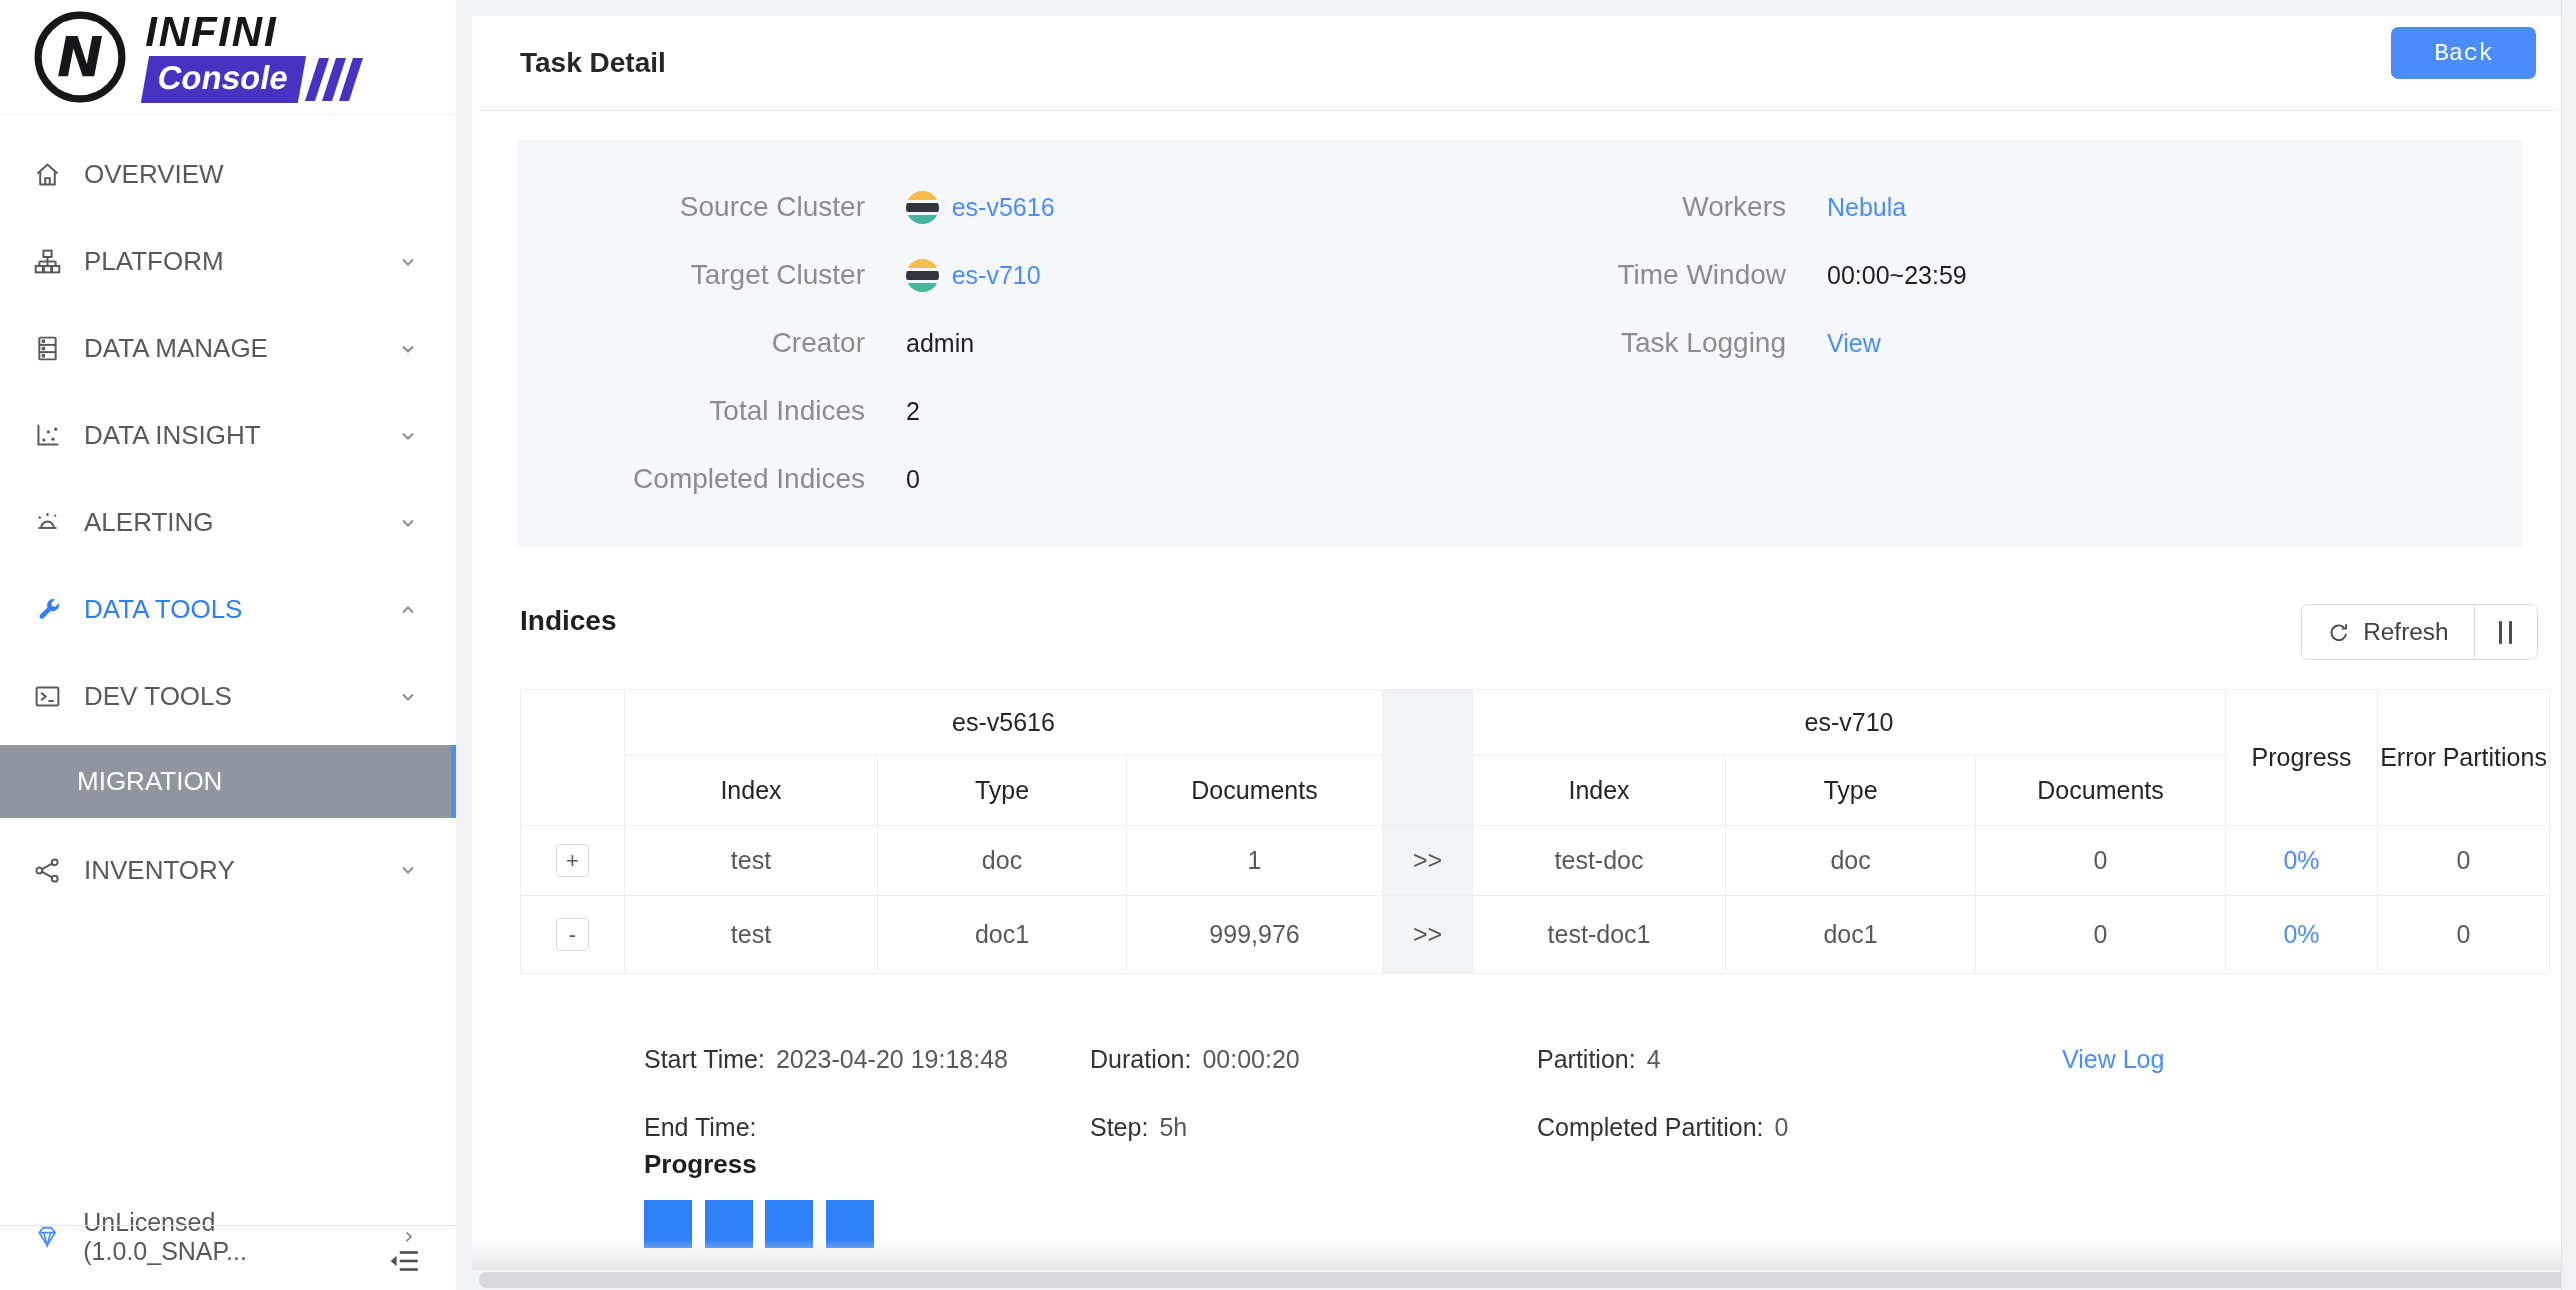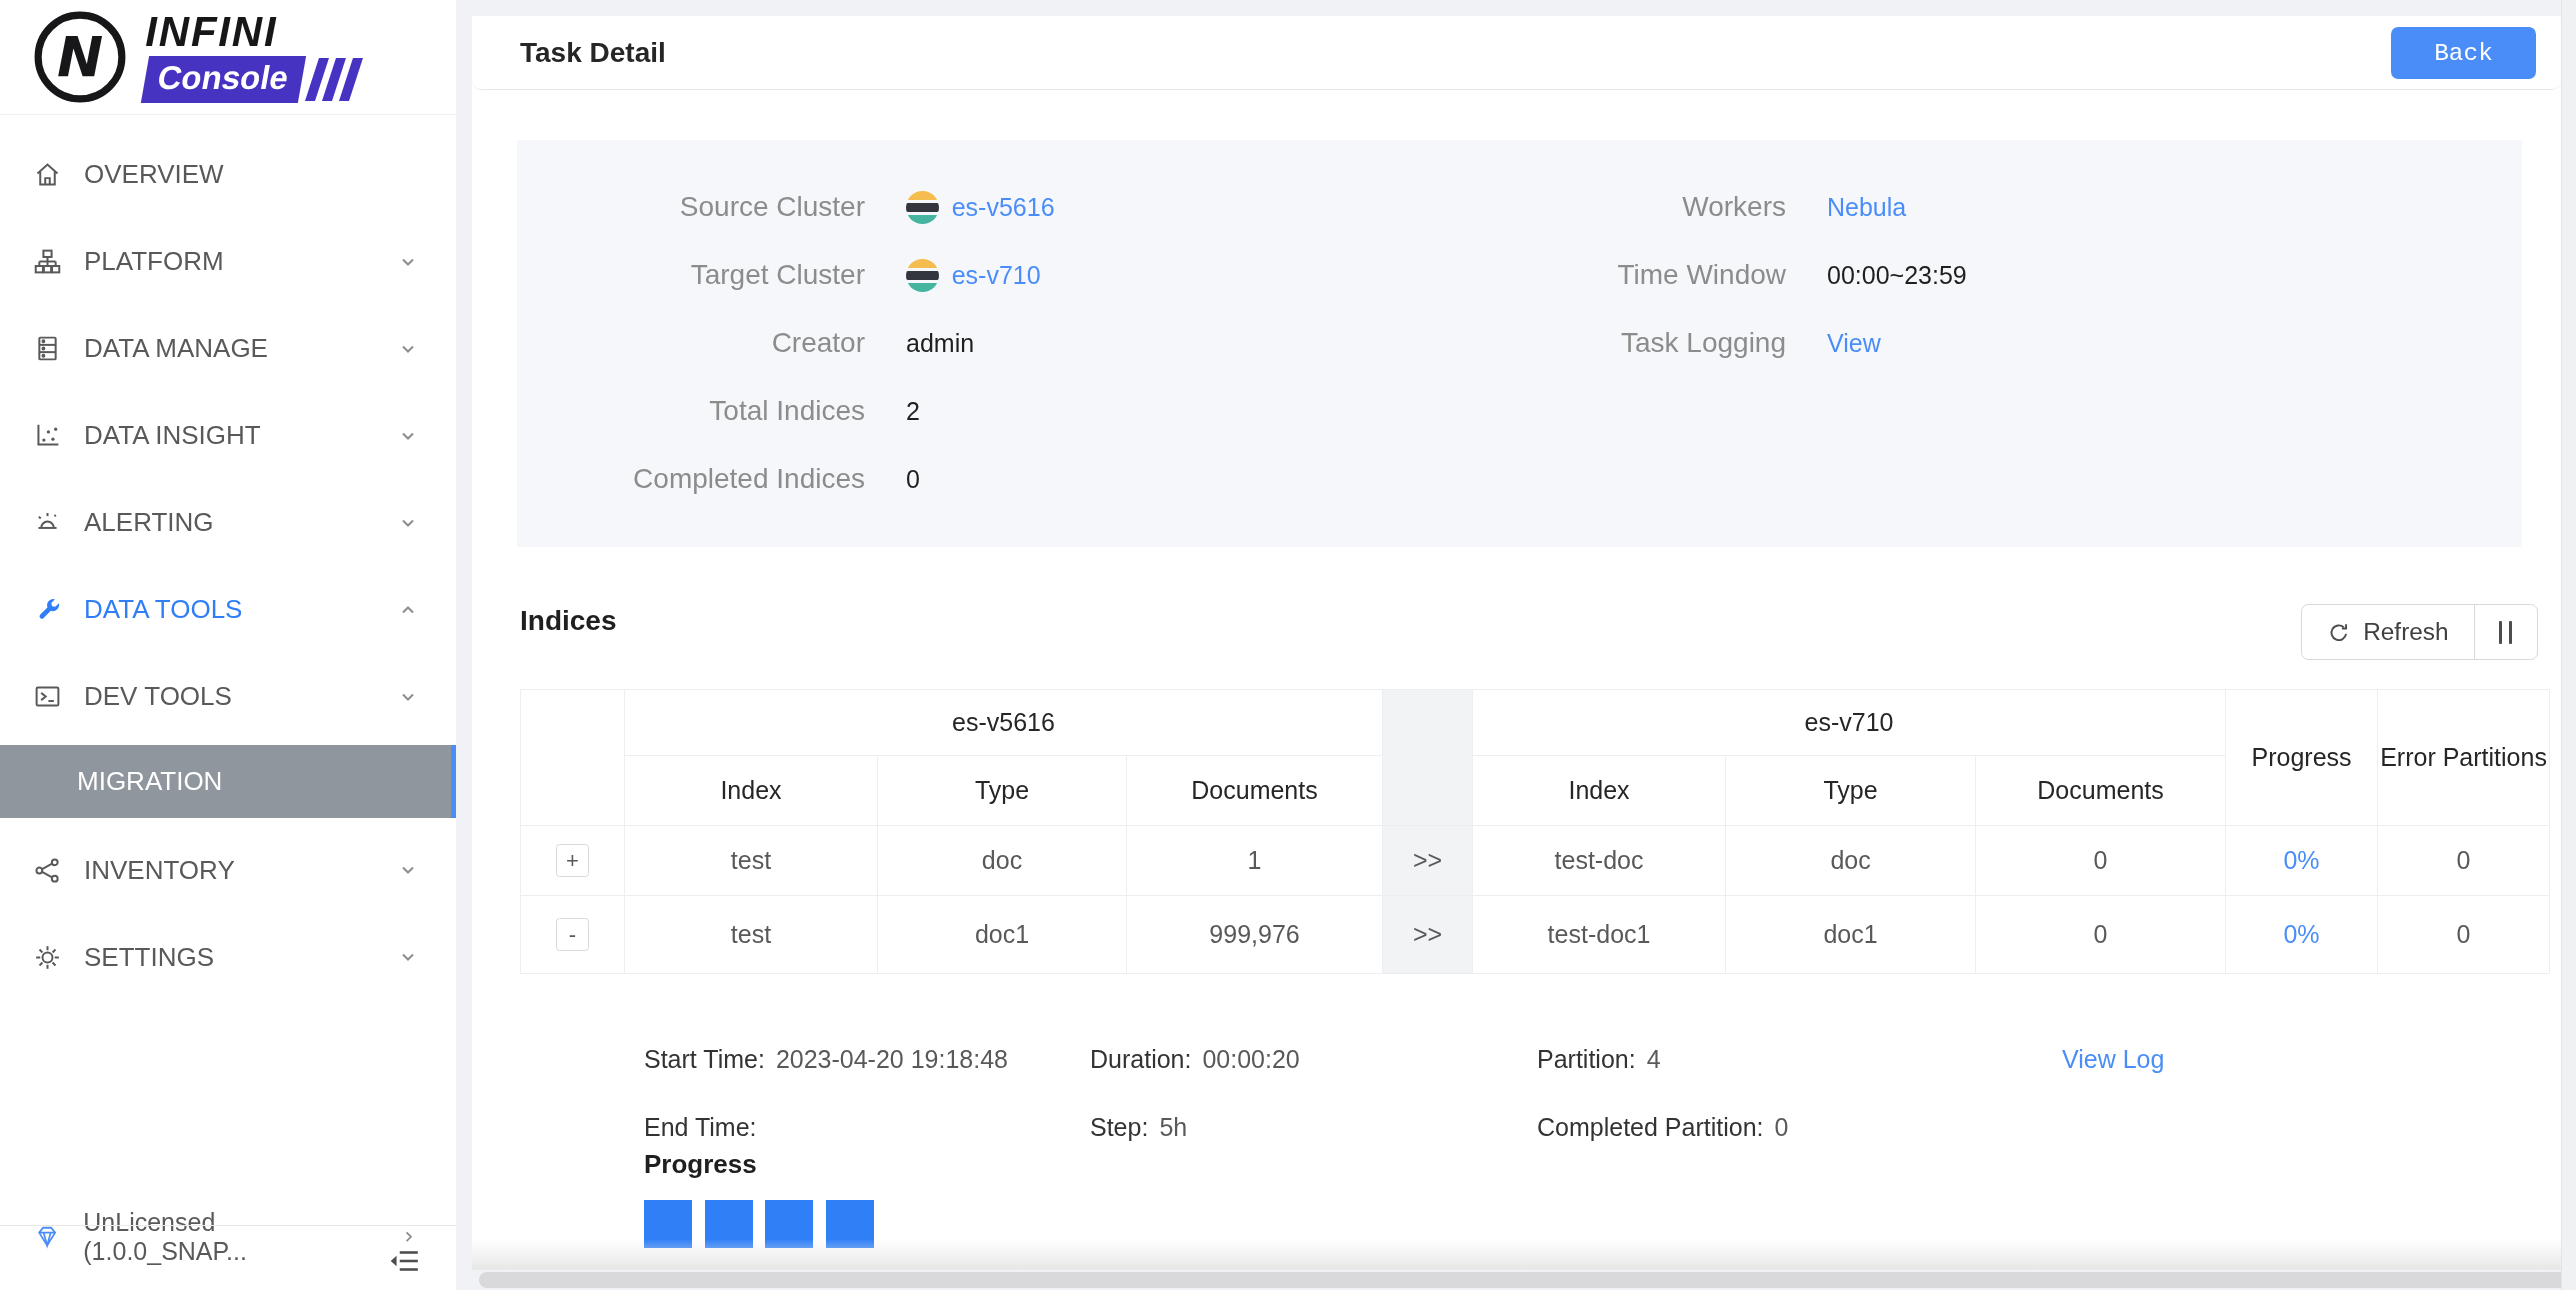--- a/index.html
+++ b/index.html
@@ -63,21 +63,21 @@
   .card {
     position:absolute; left:472px; top:16.3px; width:2089px; height:1254px;
     background:#fff; border-radius:1.8px; z-index:1;
   }
   .card-fade {
     position:absolute; left:0; bottom:0; width:100%; height:31px;
     background:linear-gradient(to bottom, rgba(233,233,233,0), #e7e7e8);
     pointer-events:none;
   }
   .page-header {
-    height:74px; border-bottom:0.9px solid #e8e8e8;
+    height:95px; border-bottom:0.9px solid #e8e8e8;
     display:flex; align-items:center; padding-left:48px; position:relative;border-radius:9px;
   }
   .page-title { font-size:28px; font-weight:600; color:#262626; }
   .back-btn {
     position:absolute; right:25px; top:11px; width:145px; height:52px;
     background:#4a8df8; color:#fff; border:none; border-radius:7.2px;
     font-size:24.4px; font-family:Liberation Mono, monospace; cursor:pointer;
   }
 
   
@@ -317,41 +317,20 @@
           </svg>
       </span>
       <span>INVENTORY</span>
       <span class="chev">
           <svg viewBox="0 0 20 20" fill="none" stroke="currentColor" stroke-width="2">
             <polyline points="5,7.5 10,12.5 15,7.5"></polyline>
           </svg>
         </span>
     </div>
 
-    <div class="menu-item">
-      <span class="mi-icon">
-        <svg viewBox="0 0 32 32" fill="none" stroke="currentColor" stroke-width="2.2">
-            <circle cx="16" cy="16" r="5.5"></circle>
-            <line x1="16" y1="3.5" x2="16" y2="8"></line>
-            <line x1="16" y1="24" x2="16" y2="28.5"></line>
-            <line x1="3.5" y1="16" x2="8" y2="16"></line>
-            <line x1="24" y1="16" x2="28.5" y2="16"></line>
-            <line x1="7.2" y1="7.2" x2="10.4" y2="10.4"></line>
-            <line x1="21.6" y1="21.6" x2="24.8" y2="24.8"></line>
-            <line x1="7.2" y1="24.8" x2="10.4" y2="21.6"></line>
-            <line x1="21.6" y1="10.4" x2="24.8" y2="7.2"></line>
-          </svg>
-      </span>
-      <span>SETTINGS</span>
-      <span class="chev">
-          <svg viewBox="0 0 20 20" fill="none" stroke="currentColor" stroke-width="2">
-            <polyline points="5,7.5 10,12.5 15,7.5"></polyline>
-          </svg>
-        </span>
-    </div>
   </nav>
 
   <div class="license-row">
     <span class="mi-icon" style="color:#4a8df8;width:29px;height:29px;">
       <svg viewBox="0 0 32 32" fill="none" stroke="#4a8df8" stroke-width="2">
           <path d="M7 12 L11.5 6.5 H20.5 L25 12 L16 26.5 Z"></path>
           <path d="M7 12 H25"></path>
           <path d="M12 12 L16 26.5 L20 12"></path>
         </svg>
     </span>

